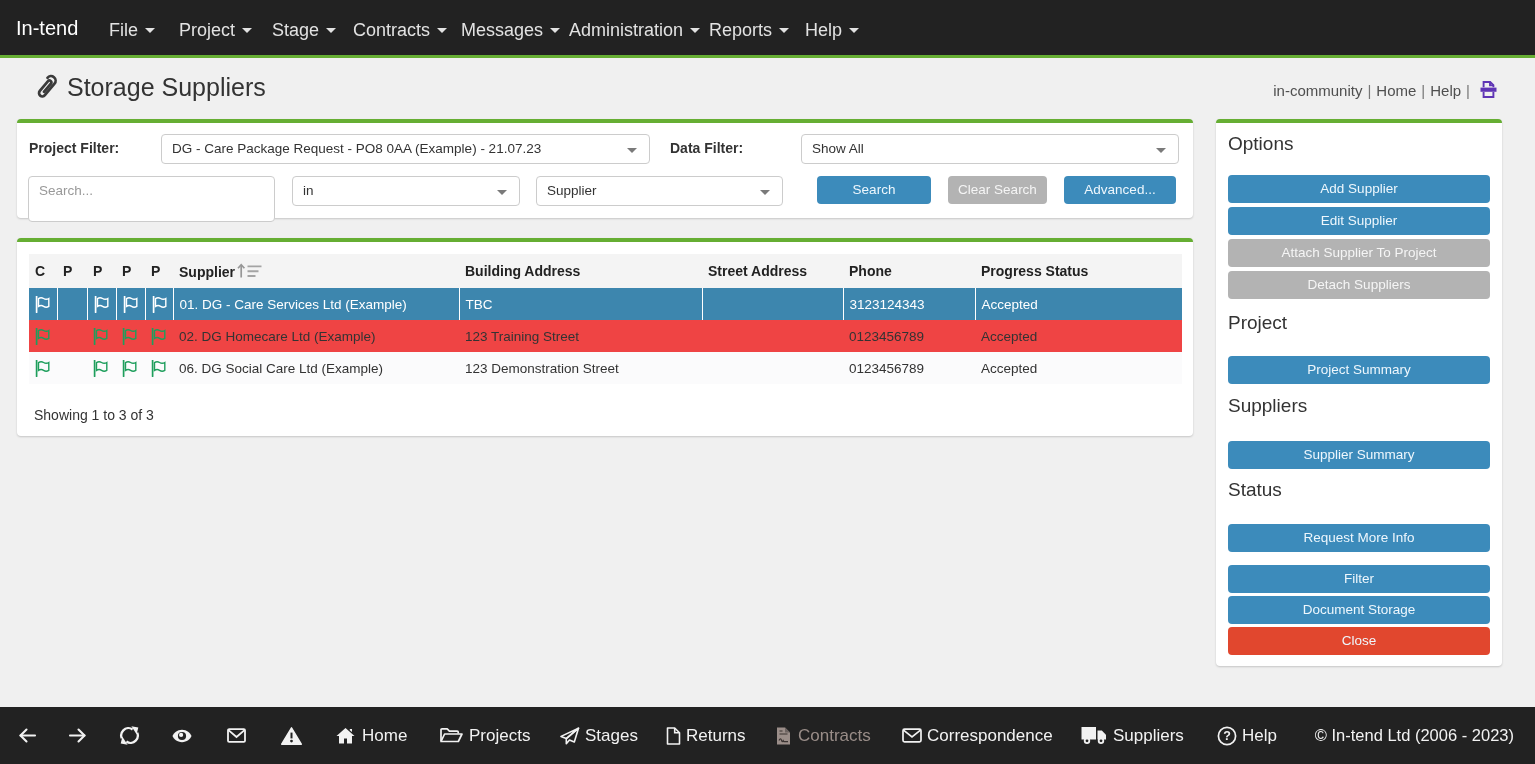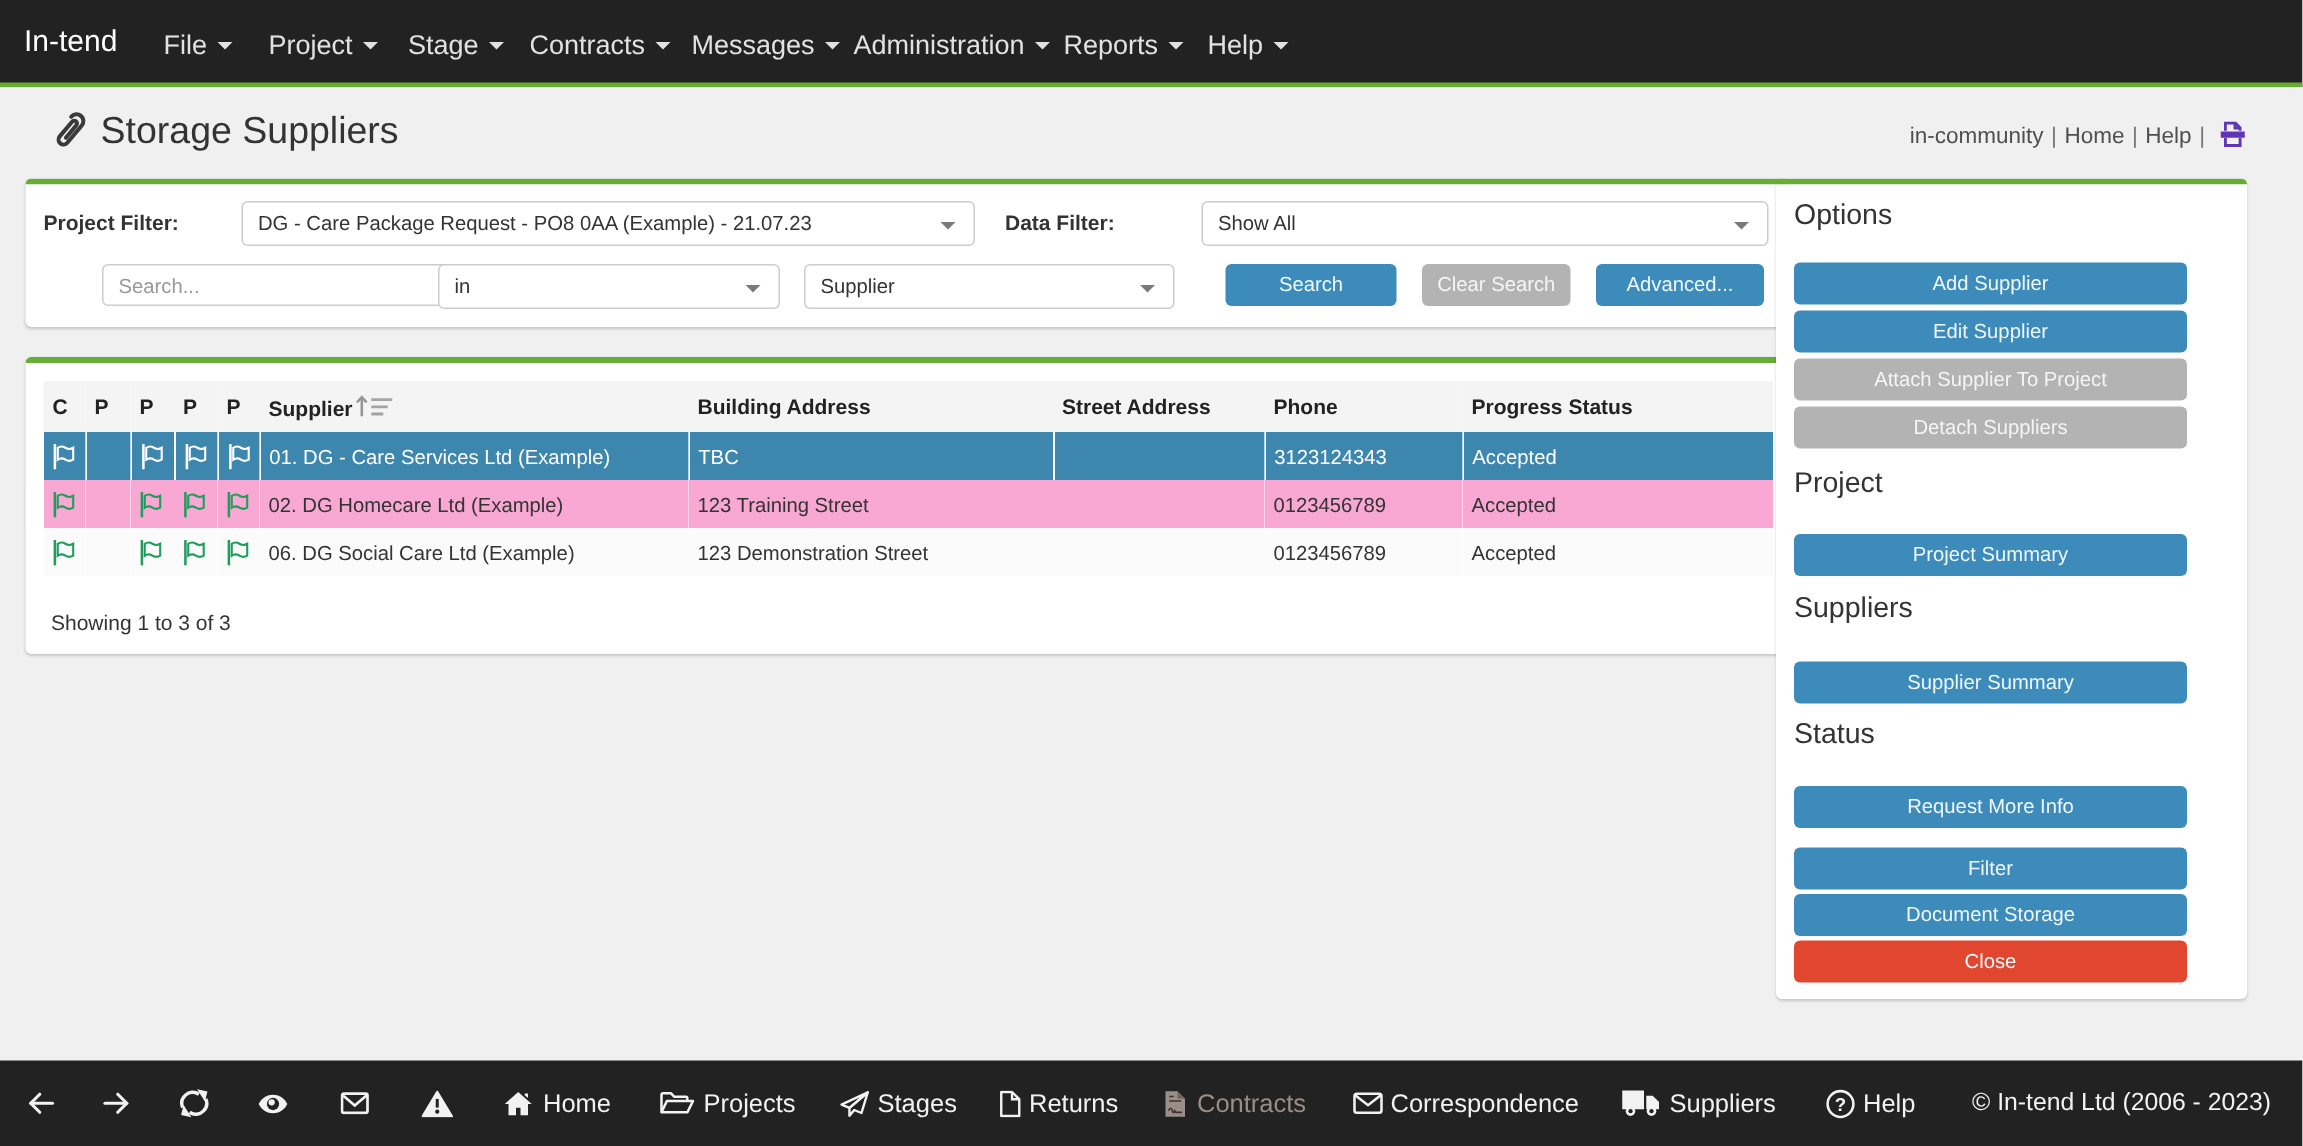--- a/index.html
+++ b/index.html
@@ -16,39 +16,39 @@
 
 
 #hdr-title { position:absolute; left:67px; top:73px; font-size:25px; color:#333; }
 #hdr-links { position:absolute; top:82px; right:60px; white-space:nowrap; font-size:15px; color:#4f4f4f; }
 #hdr-links span.sep { color:#777; padding:0 5px; }
 
 
 .panel { position:absolute; background:#fff; border-top:4px solid #66ae33; border-radius:4px; box-shadow:0 1px 2px rgba(0,0,0,0.18); }
 #filterPanel { left:17px; top:119px; width:1176px; height:99px; }
 #tablePanel  { left:17px; top:238px; width:1176px; height:198px; }
-#sidebar     { left:1184px; top:119px; width:314px; height:547px; }
+#sidebar     { left:1216px; top:119px; width:286px; height:547px; }
 
 
 .lbl { position:absolute; font-size:14px; font-weight:bold; color:#333; }
 .sel { position:absolute; background:#fff; border:1px solid #ccc; border-radius:4px; font-size:13.5px; color:#333; height:30px; line-height:28px; padding-left:10px; }
 .sel .car { position:absolute; right:12px; top:13px; width:0; height:0; border-left:5px solid transparent; border-right:5px solid transparent; border-top:5px solid #7a7a7a; }
 .inp { position:absolute; background:#fff; border:1px solid #ccc; border-radius:4px; font-size:13.5px; color:#999; height:30px; line-height:28px; padding-left:10px; }
 .btn { position:absolute; border-radius:4px; font-size:13.5px; color:#eef7fd; text-align:center; line-height:28px; height:28px; }
 .btn-blue { background:#3c8bbb; }
 .btn-gray { background:#b3b3b3; color:#f5f5f5; }
 .btn-red  { background:#e1472e; }
 
 
 #tbl { position:absolute; left:12px; top:12px; width:1153px; border-collapse:collapse; table-layout:fixed; }
 #tbl th { background:#f4f4f4; font-size:14px; color:#222; text-align:left; font-weight:bold; height:34px; padding:0 0 0 6px; }
 #tbl td { font-size:13.5px; color:#333; height:32px; padding:0 0 0 6px; overflow:hidden; white-space:nowrap; }
 #tbl tr.sel-row td { background:#3d86ae; color:#fff; border-left:1px solid rgba(255,255,255,0.55); }
 #tbl tr.sel-row td:first-child { border-left:none; }
-#tbl tr.r2 td { background:#f9a8d4; }
+#tbl tr.r2 td { background:#ef4444; }
 #tbl tr.r3 td { background:#fbfbfc; }
 #showing { position:absolute; left:17px; top:165px; font-size:14px; color:#333; }
 
 
 .sb-h { position:absolute; left:12px; font-size:19px; color:#333; }
 .sb-btn { position:absolute; left:12px; width:262px; }
 
 
 #bottombar { position:absolute; left:0; top:707px; width:1535px; height:57px; background:#222222; }
 .bi { position:absolute; top:0; height:57px; display:flex; align-items:center; }
@@ -85,21 +85,21 @@
       <path d="M10,1 V4.4 H13.4"></path>
     </g>
     <path d="M0.5,6.6 H16.5 V10.8 H0.5 Z" fill="#5f35b5"></path>
   </svg>
 
   <div id="filterPanel" class="panel">
     <div class="lbl" style="left:12px; top:17px;">Project Filter:</div>
     <div class="sel" style="left:144px; top:11px; width:489px;">DG - Care Package Request - PO8 0AA (Example) - 21.07.23<span class="car"></span></div>
     <div class="lbl" style="left:653px; top:17px;">Data Filter:</div>
     <div class="sel" style="left:784px; top:11px; width:378px;">Show All<span class="car"></span></div>
-    <div class="inp" style="left:11px; top:53px; width:247px; height:28px;margin-left:40px;">Search...</div>
+    <div class="inp" style="left:11px; top:53px; width:247px; height:46px;">Search...</div>
     <div class="sel" style="left:275px; top:53px; width:228px;">in<span class="car"></span></div>
     <div class="sel" style="left:519px; top:53px; width:247px;">Supplier<span class="car"></span></div>
     <div class="btn btn-blue" style="left:800px; top:53px; width:114px;">Search</div>
     <div class="btn btn-gray" style="left:931px; top:53px; width:99px;">Clear Search</div>
     <div class="btn btn-blue" style="left:1047px; top:53px; width:112px;">Advanced...</div>
   </div>
 
   <div id="tablePanel" class="panel">
     <table id="tbl">
       <colgroup>

